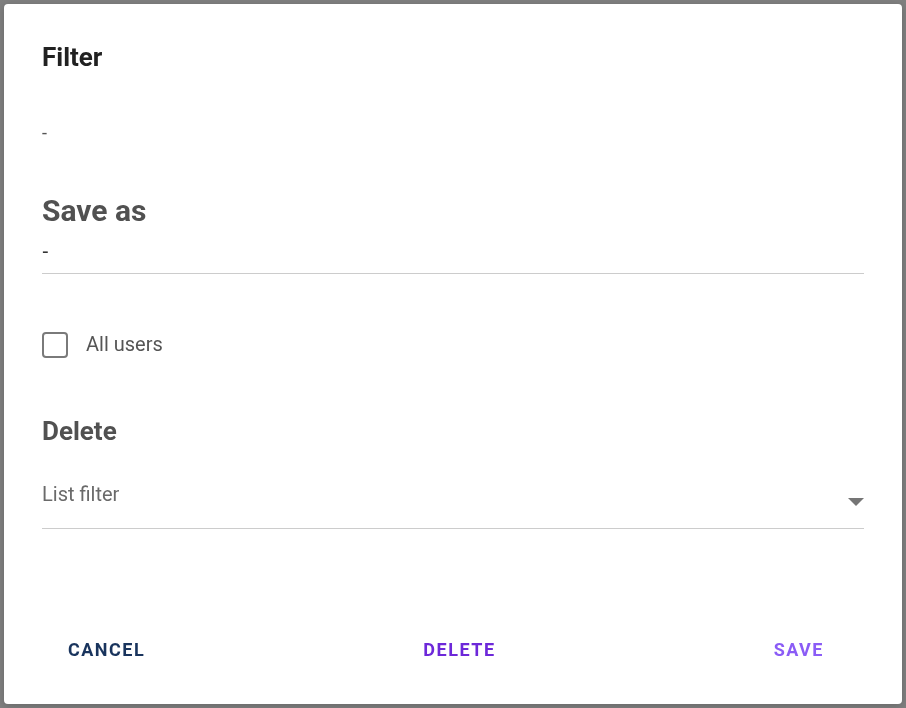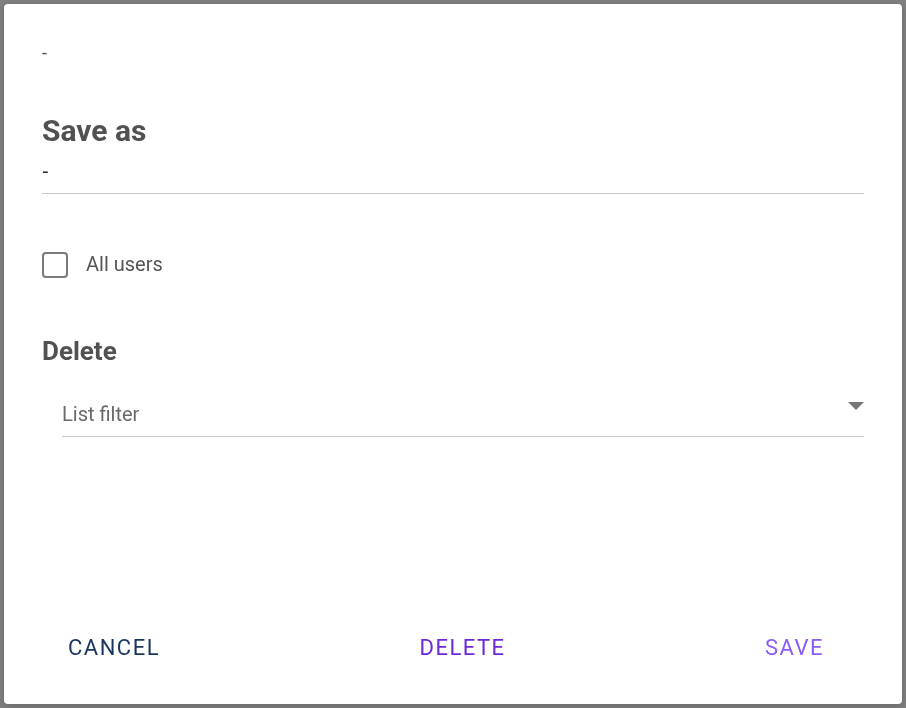--- a/index.html
+++ b/index.html
@@ -77,25 +77,24 @@
       color: #555;
     }
     .replace-heading {
       font-size: 26px;
       font-weight: 700;
       color: #515151;
       margin-bottom: 36px;
     }
     .select-row {
       display: flex;
-      align-items: flex-start;
+      align-items: flex-end;
       border-bottom: 1px solid #ccc;
-      padding-bottom: 10px;
+      padding-bottom: 22px;
       cursor: pointer;
-      margin-left: 20px;
     }
     .select-value {
       flex: 1;
       font-size: 20px;
       color: #6a6a6a;
     }
     .dropdown-icon {
       width: 0;
       height: 0;
       border-left: 8px solid transparent;
@@ -105,22 +104,22 @@
     .button-row {
       display: flex;
       justify-content: space-between;
       align-items: center;
       margin-top: auto;
       padding: 40px 0 40px 0;
     }
     .btn {
       background: none;
       border: none;
-      font-size: 22px;
-      font-weight: 400;
+      font-size: 18px;
+      font-weight: 700;
       letter-spacing: 1.5px;
       cursor: pointer;
       text-transform: uppercase;
       font-family: inherit;
       padding: 4px 8px;
     }
     .btn-cancel {
       color: #19345d;
       margin-left: 18px;
     }
@@ -131,20 +130,21 @@
       color: #8b5cf6;
       cursor: default;
       margin-right: 32px;
     }
   </style>
 </head>
 <body>
 
 <div class="dialog">
 
+  <h2 class="title-main">Filter</h2>
 
   <div class="filter-desc">-</div>
 
   <h3 class="heading">Save as</h3>
   <input type="text" class="text-input" value="-" style="">
 
   <div class="checkbox-row">
     <span class="checkbox"></span>
     <span class="checkbox-label">All users</span>
   </div>

